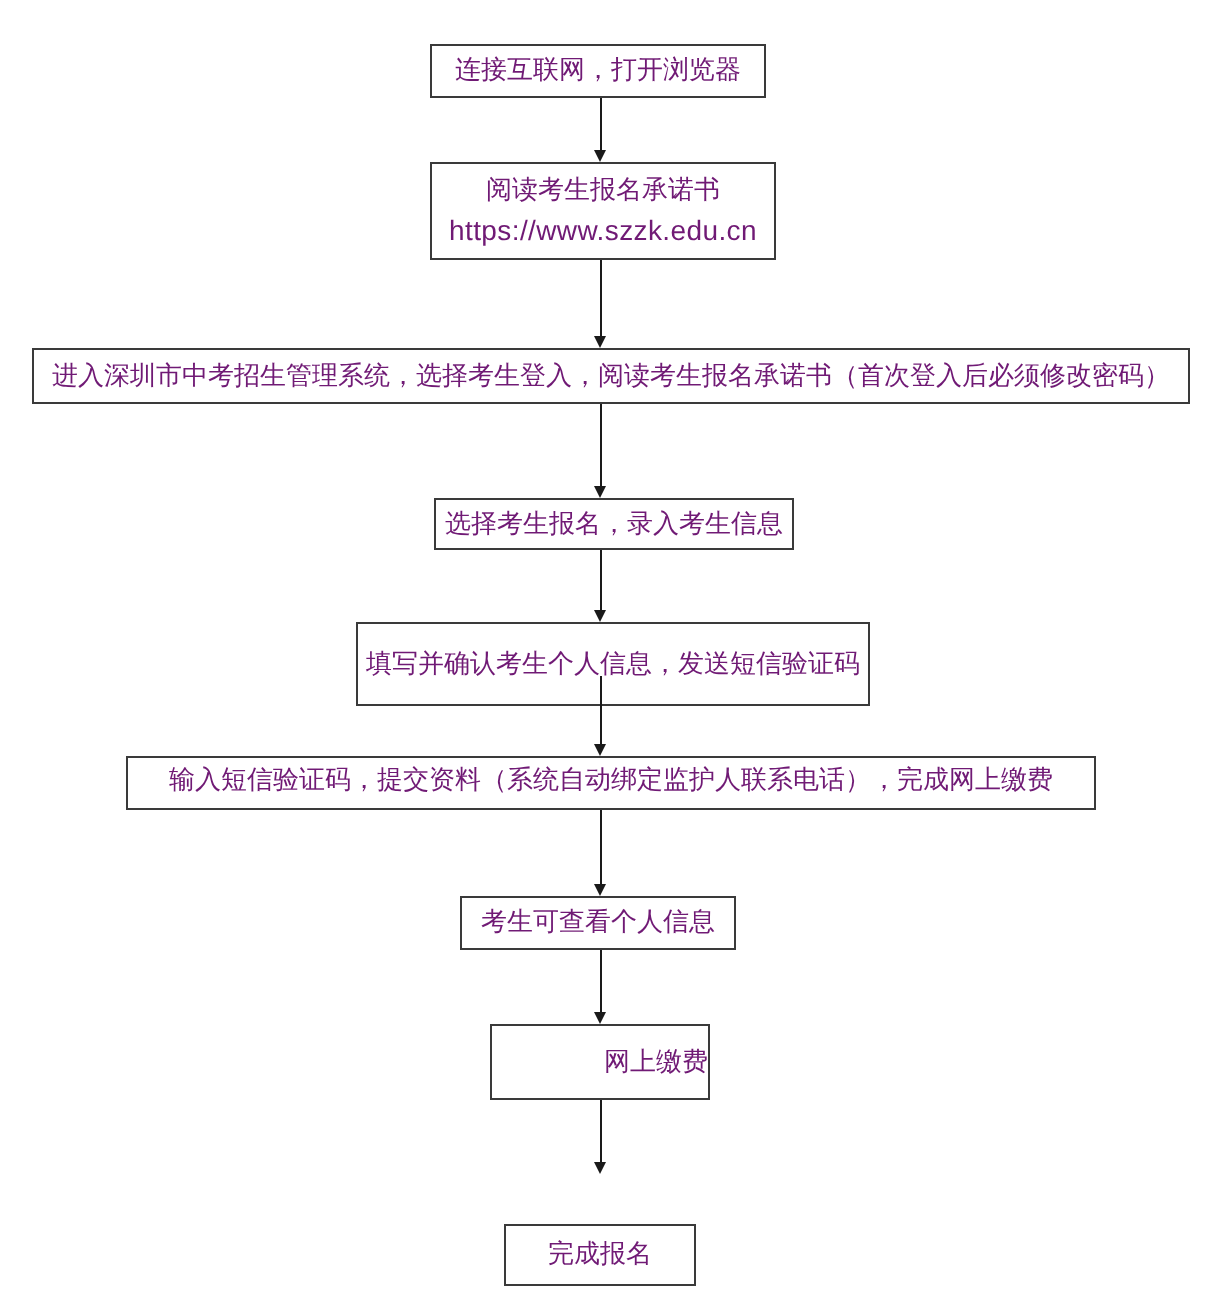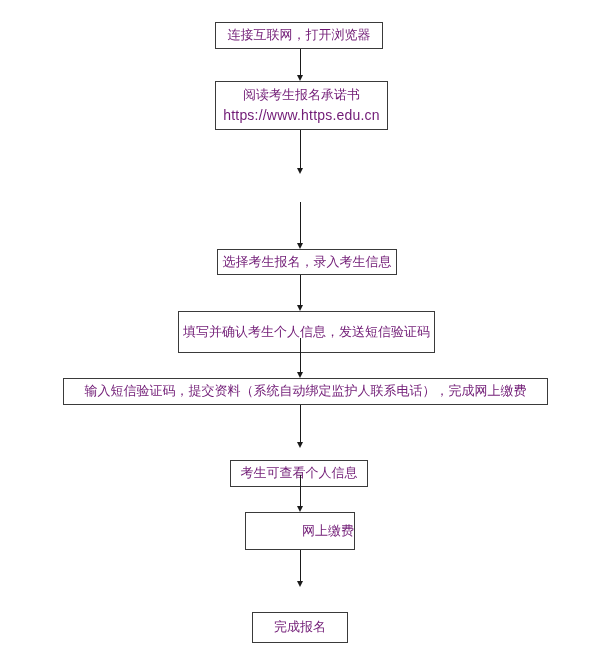--- a/index.html
+++ b/index.html
@@ -32,22 +32,22 @@
   }
   .flow-box .line { display: block; }
   .url-line { font-size: 14px; letter-spacing: 0.2px; }
 
   
   .s1 { left: 215px; top: 22px;  width: 168px; height: 27px; }
   .s2 { left: 215px; top: 81px;  width: 173px; height: 49px; }
   .s3 { left: 16px;  top: 174px; width: 579px; height: 28px; }
   .s4 { left: 217px; top: 249px; width: 180px; height: 26px; }
   .s5 { left: 178px; top: 311px; width: 257px; height: 42px; }
-  .s6 { left: 63px;  top: 378px; width: 485px; height: 27px; }
-  .s7 { left: 230px; top: 448px; width: 138px; height: 27px; margin-top: 12px; }
+  .s6 { left: 63px;  top: 378px; width: 485px; height: 27px; font-family: Liberation Mono, monospace; }
+  .s7 { left: 230px; top: 448px; width: 138px; height: 27px; }
   .s8 { left: 245px; top: 512px; width: 110px; height: 38px; align-items: flex-end; }
   .s9 { left: 252px; top: 612px; width: 96px;  height: 31px; }
 
   
   .arrow {
     position: absolute;
     left: 297px;
     width: 7px;
   }
   .arrow::before {
@@ -85,25 +85,28 @@
 <div class="canvas">
 
   <div class="flow-box s1">
     <span class="line">连接互联网，打开浏览器</span>
   </div>
 
   <div class="arrow a1"></div>
 
   <div class="flow-box s2">
     <span class="line">阅读考生报名承诺书</span>
-    <span class="line url-line">https://www.https.edu.cn</span>
+    <span class="line url-line">https://www.szzk.edu.cn</span>
   </div>
 
   <div class="arrow a2"></div>
 
+  <div class="flow-box s3">
+    <span class="line">进入深圳市中考招生管理系统，选择考生登入，阅读考生报名承诺书（首次登入后必须修改密码）</span>
+  </div>
 
   <div class="arrow a3"></div>
 
   <div class="flow-box s4">
     <span class="line">选择考生报名，录入考生信息</span>
   </div>
 
   <div class="arrow a4"></div>
 
   <div class="flow-box s5">

